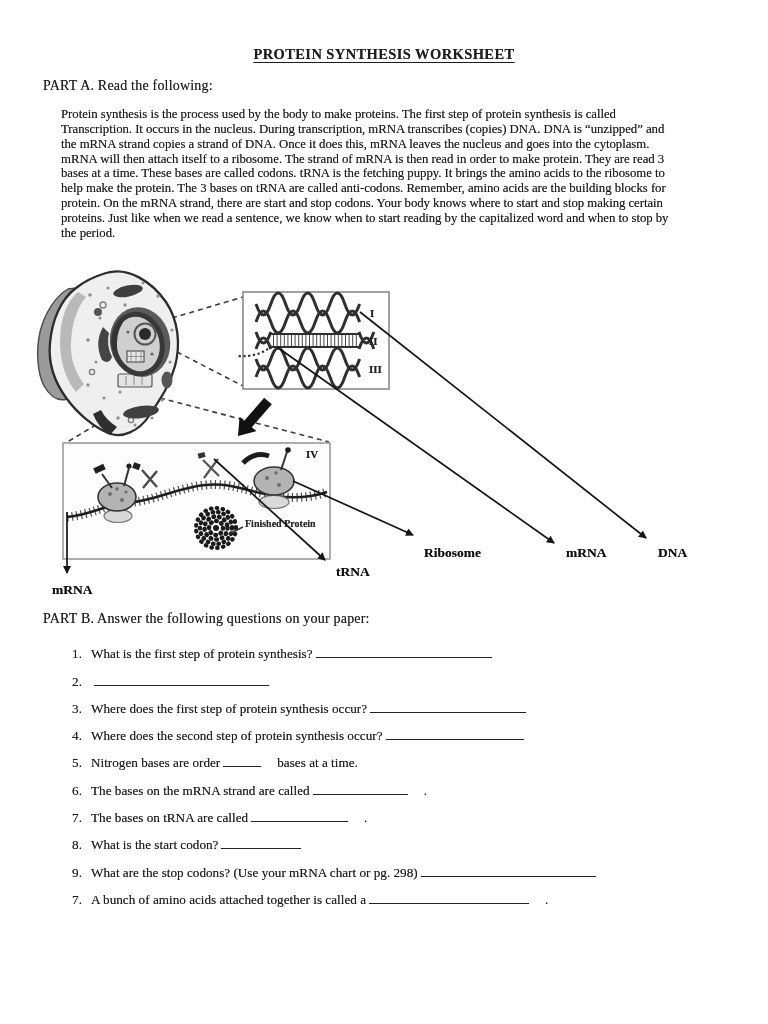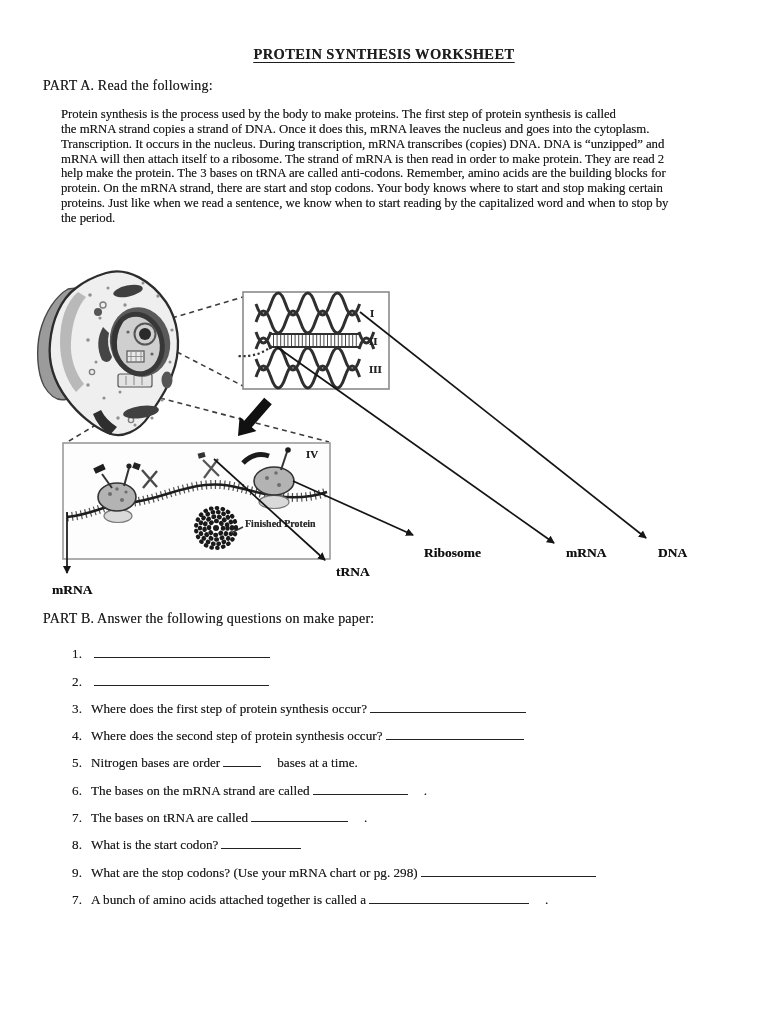--- a/index.html
+++ b/index.html
@@ -34,23 +34,24 @@
 <body>
 
 <div class="page">
 
   <div class="title"><span>PROTEIN SYNTHESIS WORKSHEET</span></div>
 
   <div class="heading hA">PART A. Read the following:</div>
 
   <div class="para">
     <div>Protein synthesis is the process used by the body to make proteins.  The first step of protein synthesis is called</div>
+    <div>Transcription.  It occurs in the nucleus.  During transcription, mRNA transcribes (copies) DNA.  DNA is “unzipped” and</div>
     <div>the mRNA strand copies a strand of DNA.  Once it does this, mRNA leaves the nucleus and goes into the cytoplasm.</div>
-    <div>Transcription.  It occurs in the nucleus.  During transcription, mRNA transcribes (copies) DNA.  DNA is “unzipped” and</div>
-    <div>mRNA will then attach itself to a ribosome.  The strand of mRNA is then read in order to make protein.  They are read 2</div>
+    <div>mRNA will then attach itself to a ribosome.  The strand of mRNA is then read in order to make protein.  They are read 3</div>
+    <div>bases at a time.  These bases are called codons.  tRNA is the fetching puppy.  It brings the amino acids to the ribosome to</div>
     <div>help make the protein.  The 3 bases on tRNA are called anti-codons.  Remember, amino acids are the building blocks for</div>
     <div>protein.  On the mRNA strand, there are start and stop codons.  Your body knows where to start and stop making certain</div>
     <div>proteins.  Just like when we read a sentence, we know when to start reading by the capitalized word and when to stop by</div>
     <div>the period.</div>
   </div>
 
   <svg class="diagram" viewBox="0 260 768 350" xmlns="http://www.w3.org/2000/svg">
     <defs>
       <marker id="ah" markerWidth="9" markerHeight="9" refX="7" refY="4" orient="auto" markerUnits="userSpaceOnUse">
         <path d="M0,0 L8,4 L0,8 Z" fill="#161616"></path>
@@ -205,25 +206,26 @@
       <path class="larrow" marker-end="url(#ah)" d="M360,312 L646,538"></path>
     </g>
 
     <text class="biglab" x="52" y="594">mRNA</text>
     <text class="biglab" x="336" y="576">tRNA</text>
     <text class="biglab" x="424" y="557">Ribosome</text>
     <text class="biglab" x="566" y="557">mRNA</text>
     <text class="biglab" x="658" y="557">DNA</text>
   </svg>
 
-  <div class="heading hB">PART B.  Answer the following questions on make paper:</div>
+  <div class="heading hB">PART B.  Answer the following questions on your paper:</div>
 
   <div class="qs">
     <div class="q">
       <span class="qn">1.</span>
+      <span>What is the first step of protein synthesis?</span>
       <span class="blank" style="width:176px"></span>
     </div>
     <div class="q">
       <span class="qn">2.</span>
       <span class="blank" style="width:175px"></span>
     </div>
     <div class="q">
       <span class="qn">3.</span>
       <span>Where does the first step of protein synthesis occur?</span>
       <span class="blank" style="width:156px"></span>

